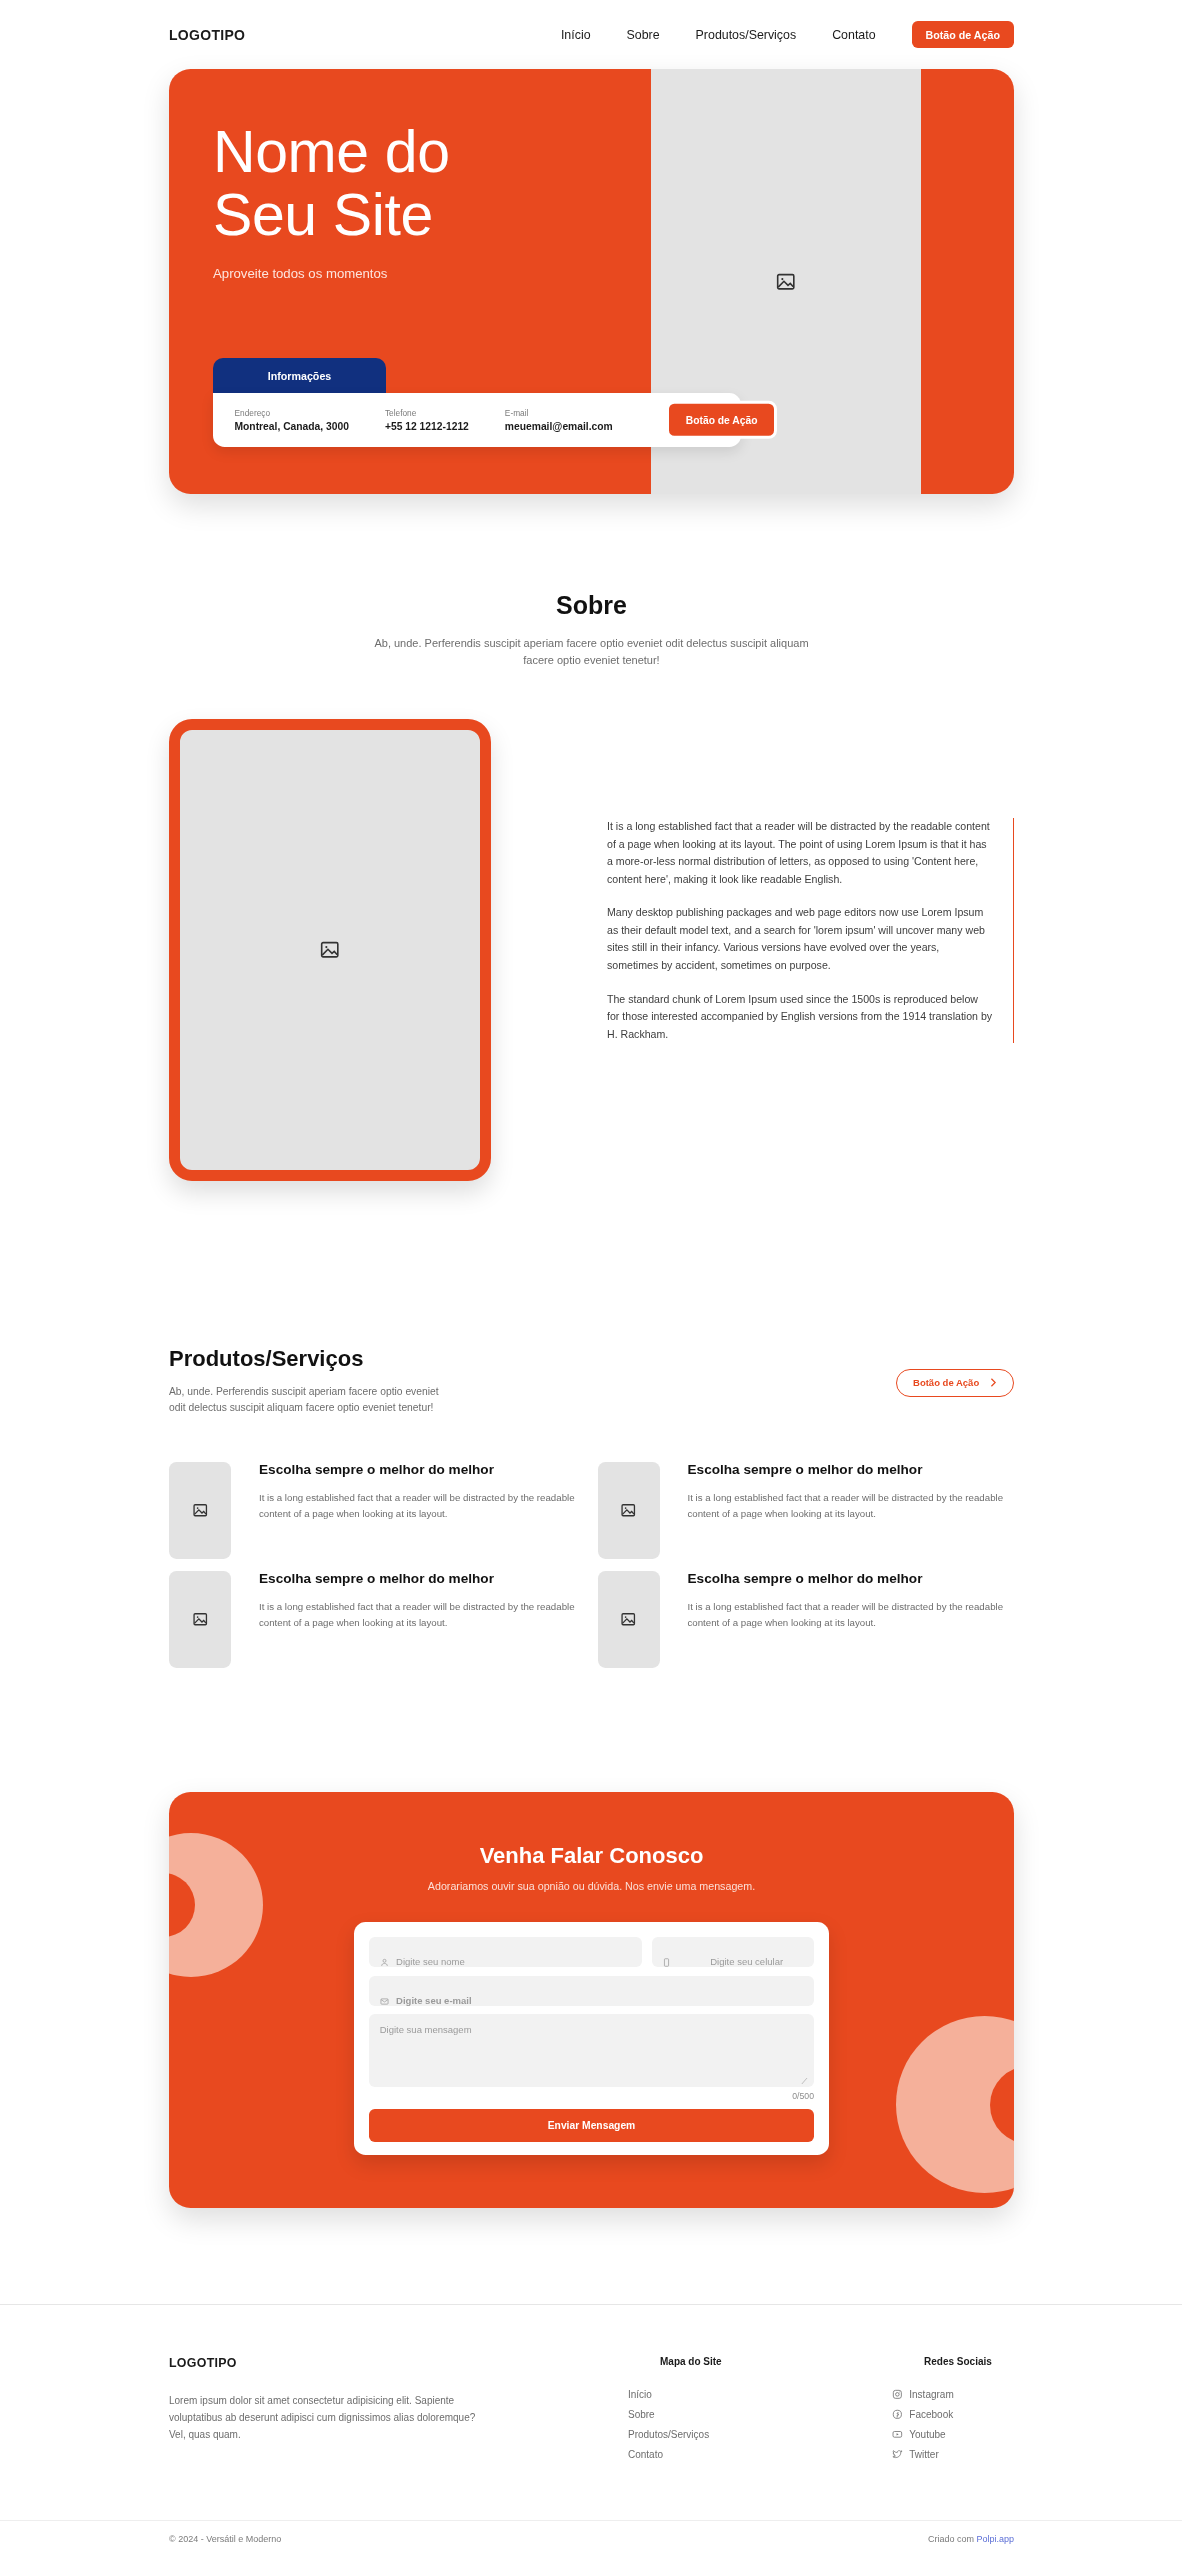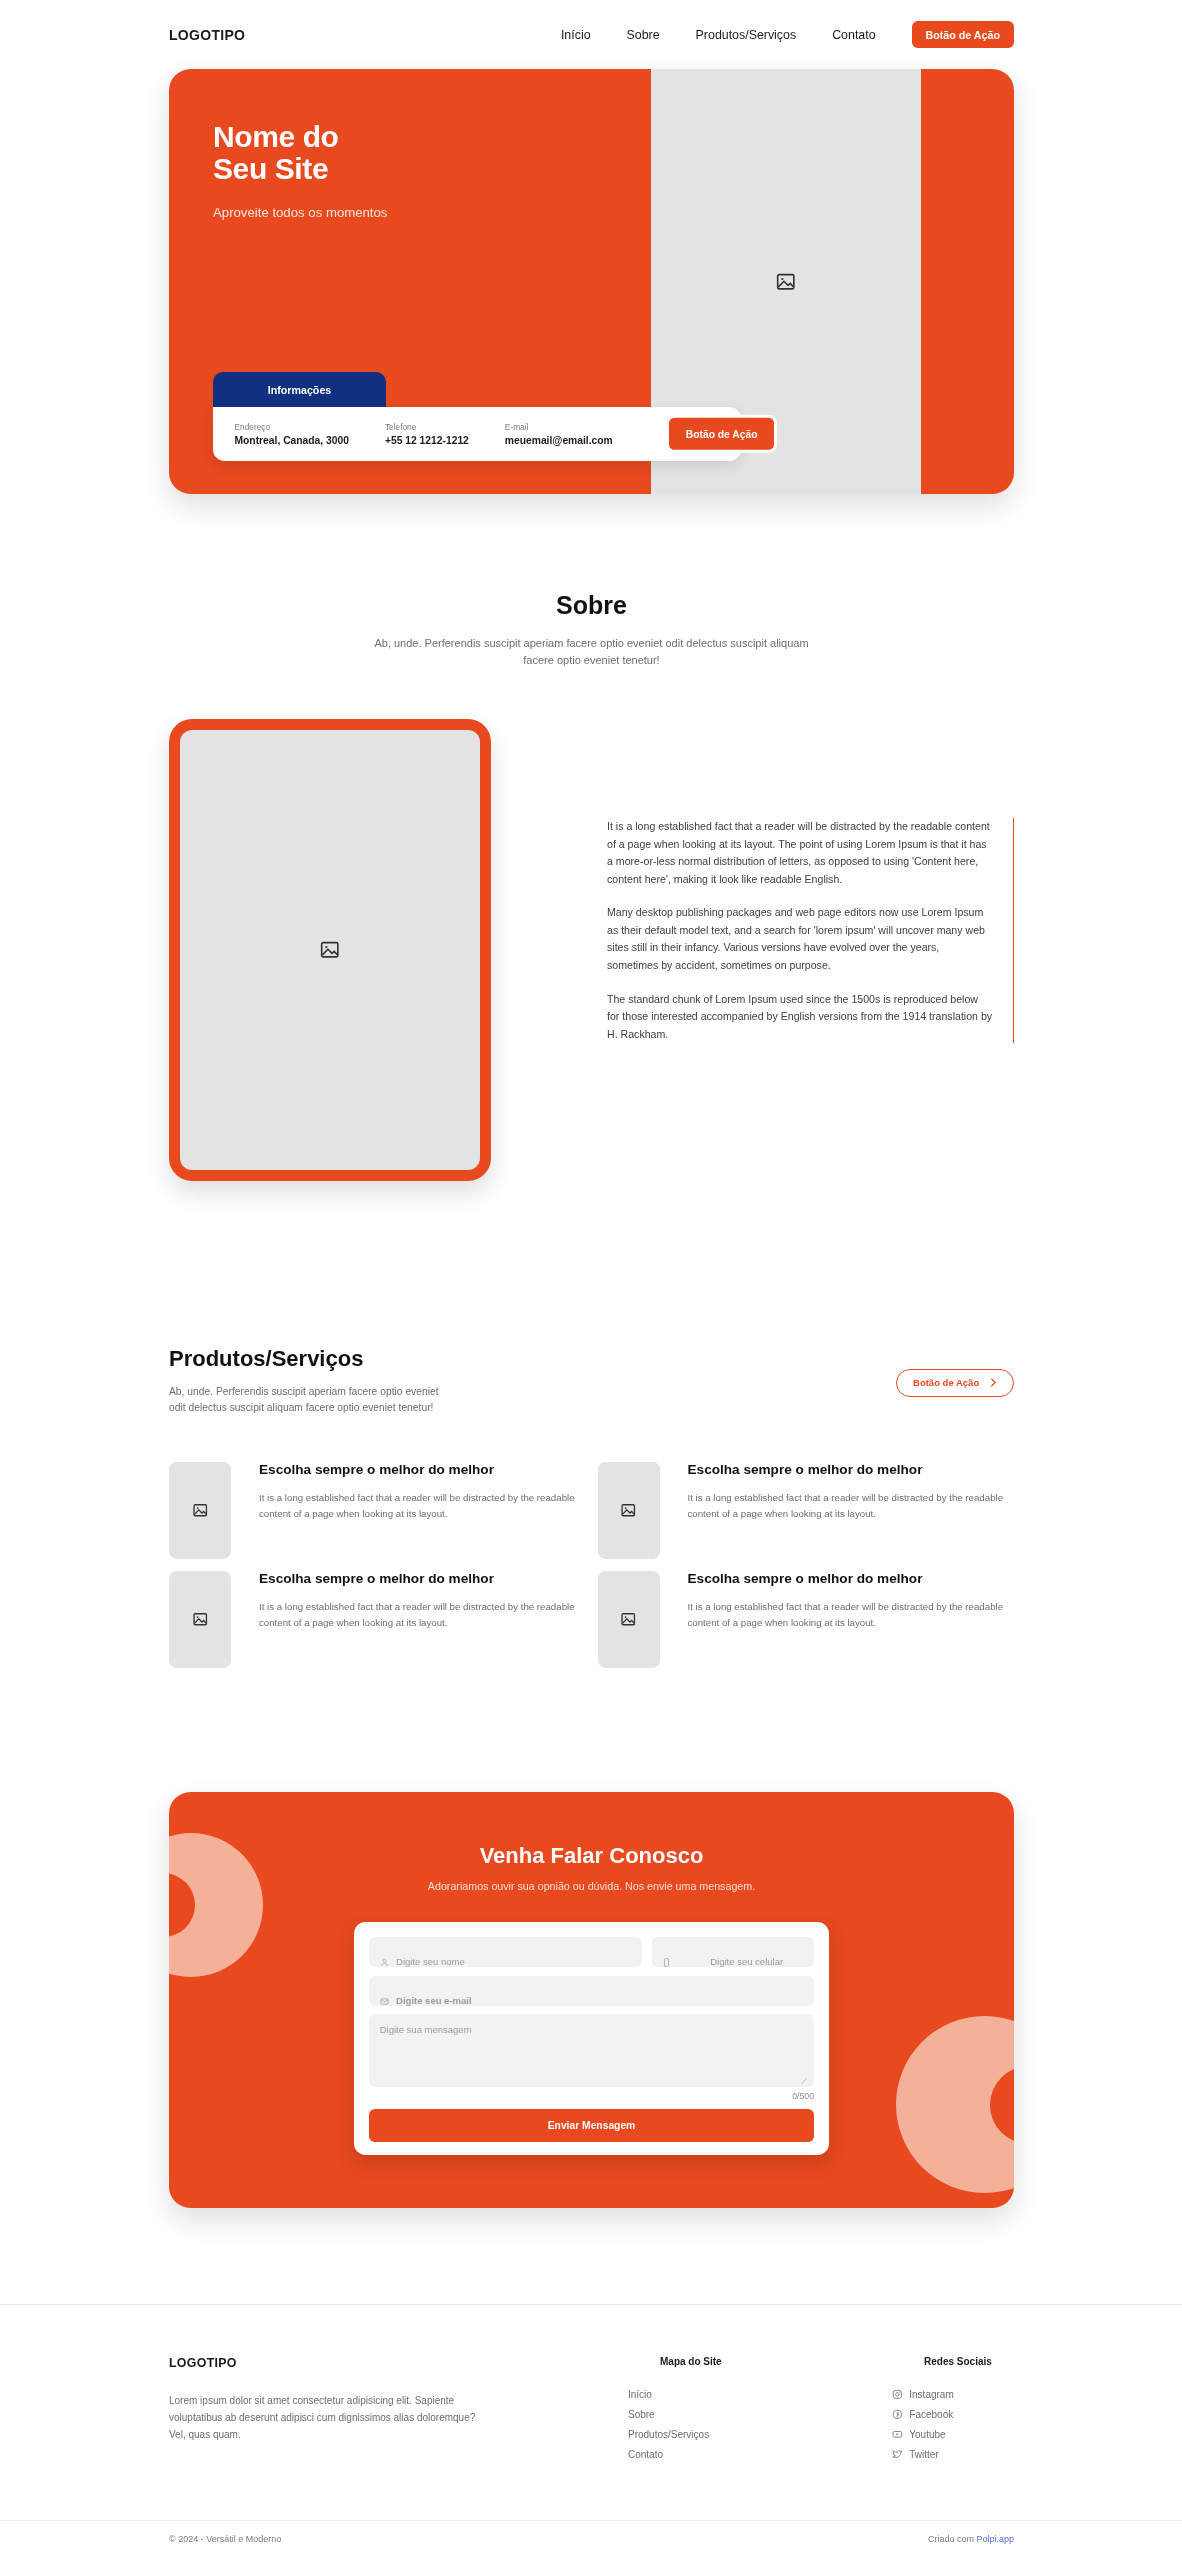--- a/index.html
+++ b/index.html
@@ -28,27 +28,27 @@
   .hero{
     position:relative;height:425px;background:#e8491f;border-radius:21.5px;
     box-shadow:0 11.6px 28px rgba(0,0,0,.13);overflow:hidden;
   }
   .hero-img{
     position:absolute;top:0;bottom:0;left:57%;width:32%;
     background:#e3e3e3;display:flex;align-items:center;justify-content:center;
   }
   .hero-content{position:relative;z-index:3;padding:52px 0 0 44px;}
   .hero-title{
-    font-size:30px;line-height:1.06;font-weight:bold;color:#fff;letter-spacing:-0.4px;
+    font-size:59px;line-height:1.06;font-weight:normal;color:#fff;letter-spacing:-0.4px;
     white-space:pre-line;
   }
   .hero-sub{margin-top:20px;font-size:13.2px;color:#fde5de;}
 
   
-  .info-block{position:absolute;left:44px;bottom:33px;z-index:4;width:528px;}
+  .info-block{position:absolute;left:44px;bottom:47px;z-index:4;width:528px;}
   .info-tab{
     background:#11307f;color:#fff;border-radius:10px 10px 0 0;
     width:173px;height:35px;display:flex;align-items:center;justify-content:center;
     font-size:10.7px;font-weight:bold;
   }
   .info-card{
     background:#fff;border-radius:0 11.6px 11.6px 11.6px;height:54px;
     display:flex;align-items:center;padding:0 21.5px;position:relative;
     box-shadow:0 5px 13.2px rgba(0,0,0,.10);
   }

